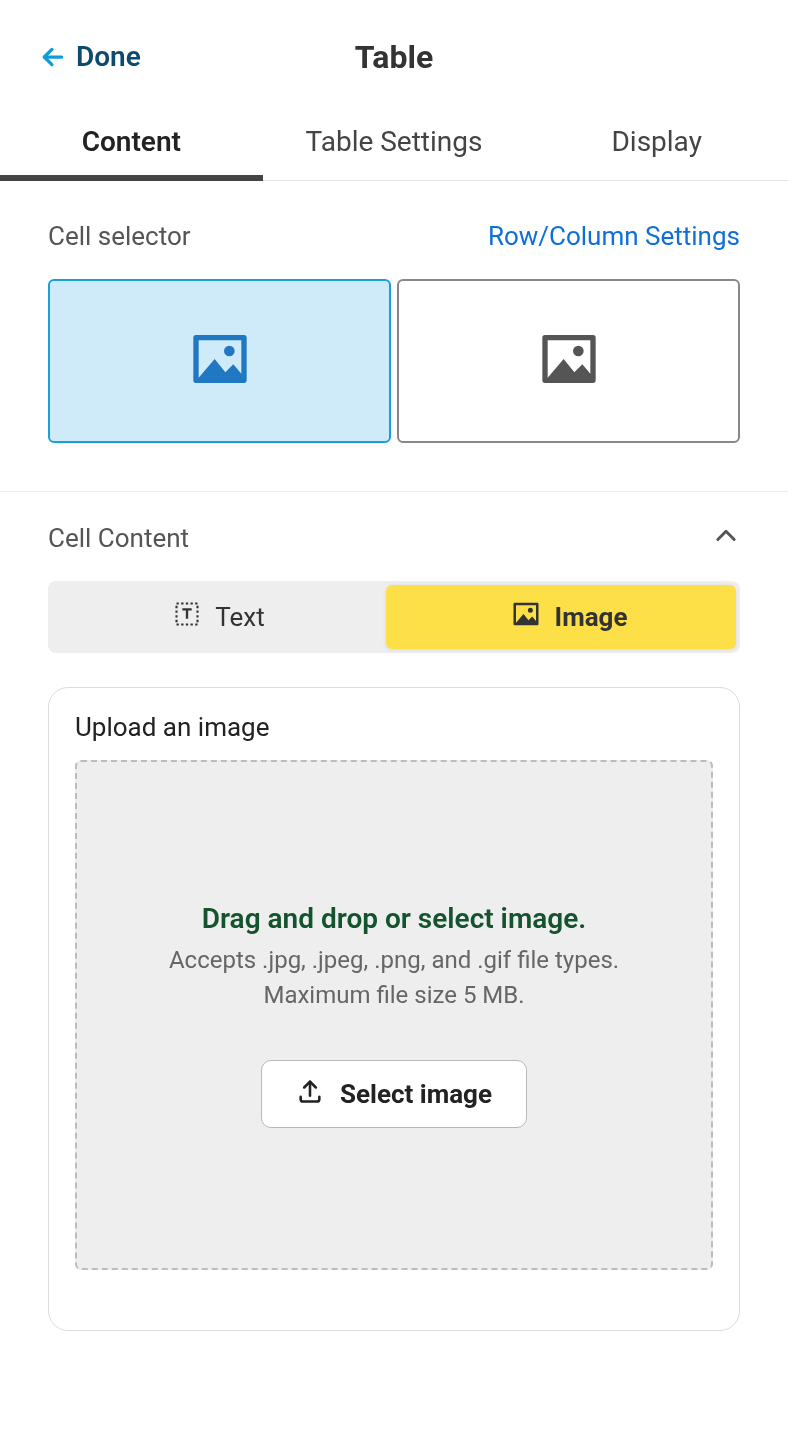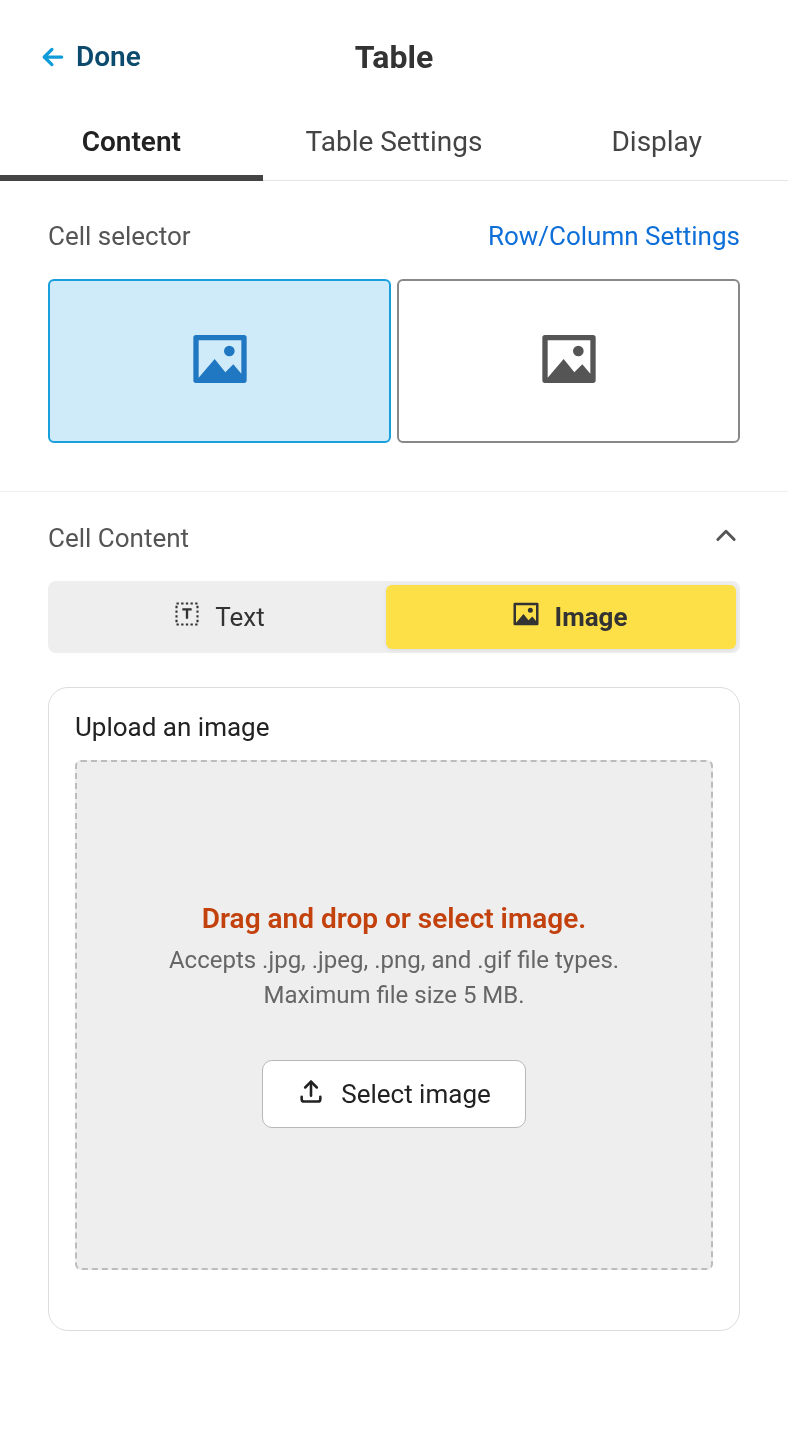--- a/index.html
+++ b/index.html
@@ -166,39 +166,39 @@
       display: flex;
       flex-direction: column;
       align-items: center;
       justify-content: center;
       text-align: center;
       padding: 20px;
     }
     .drop-main {
       font-size: 28px;
       font-weight: 600;
-      color: #c2410c;
+      color: #14532d;
       margin-bottom: 8px;
     }
     .drop-sub {
       font-size: 24px;
       color: #666;
       line-height: 1.45;
       margin-bottom: 48px;
     }
     .select-btn {
       display: inline-flex;
       align-items: center;
       gap: 16px;
       padding: 16px 34px;
       background: #fff;
       border: 1px solid #b8b8b8;
       border-radius: 10px;
       font-size: 26px;
-      font-weight: 400;
+      font-weight: 700;
       color: #222;
       cursor: pointer;
     }
   </style>
 </head>
 <body>
 
 <div class="header">
   <div class="back-btn">
     <span class="back-arrow">

